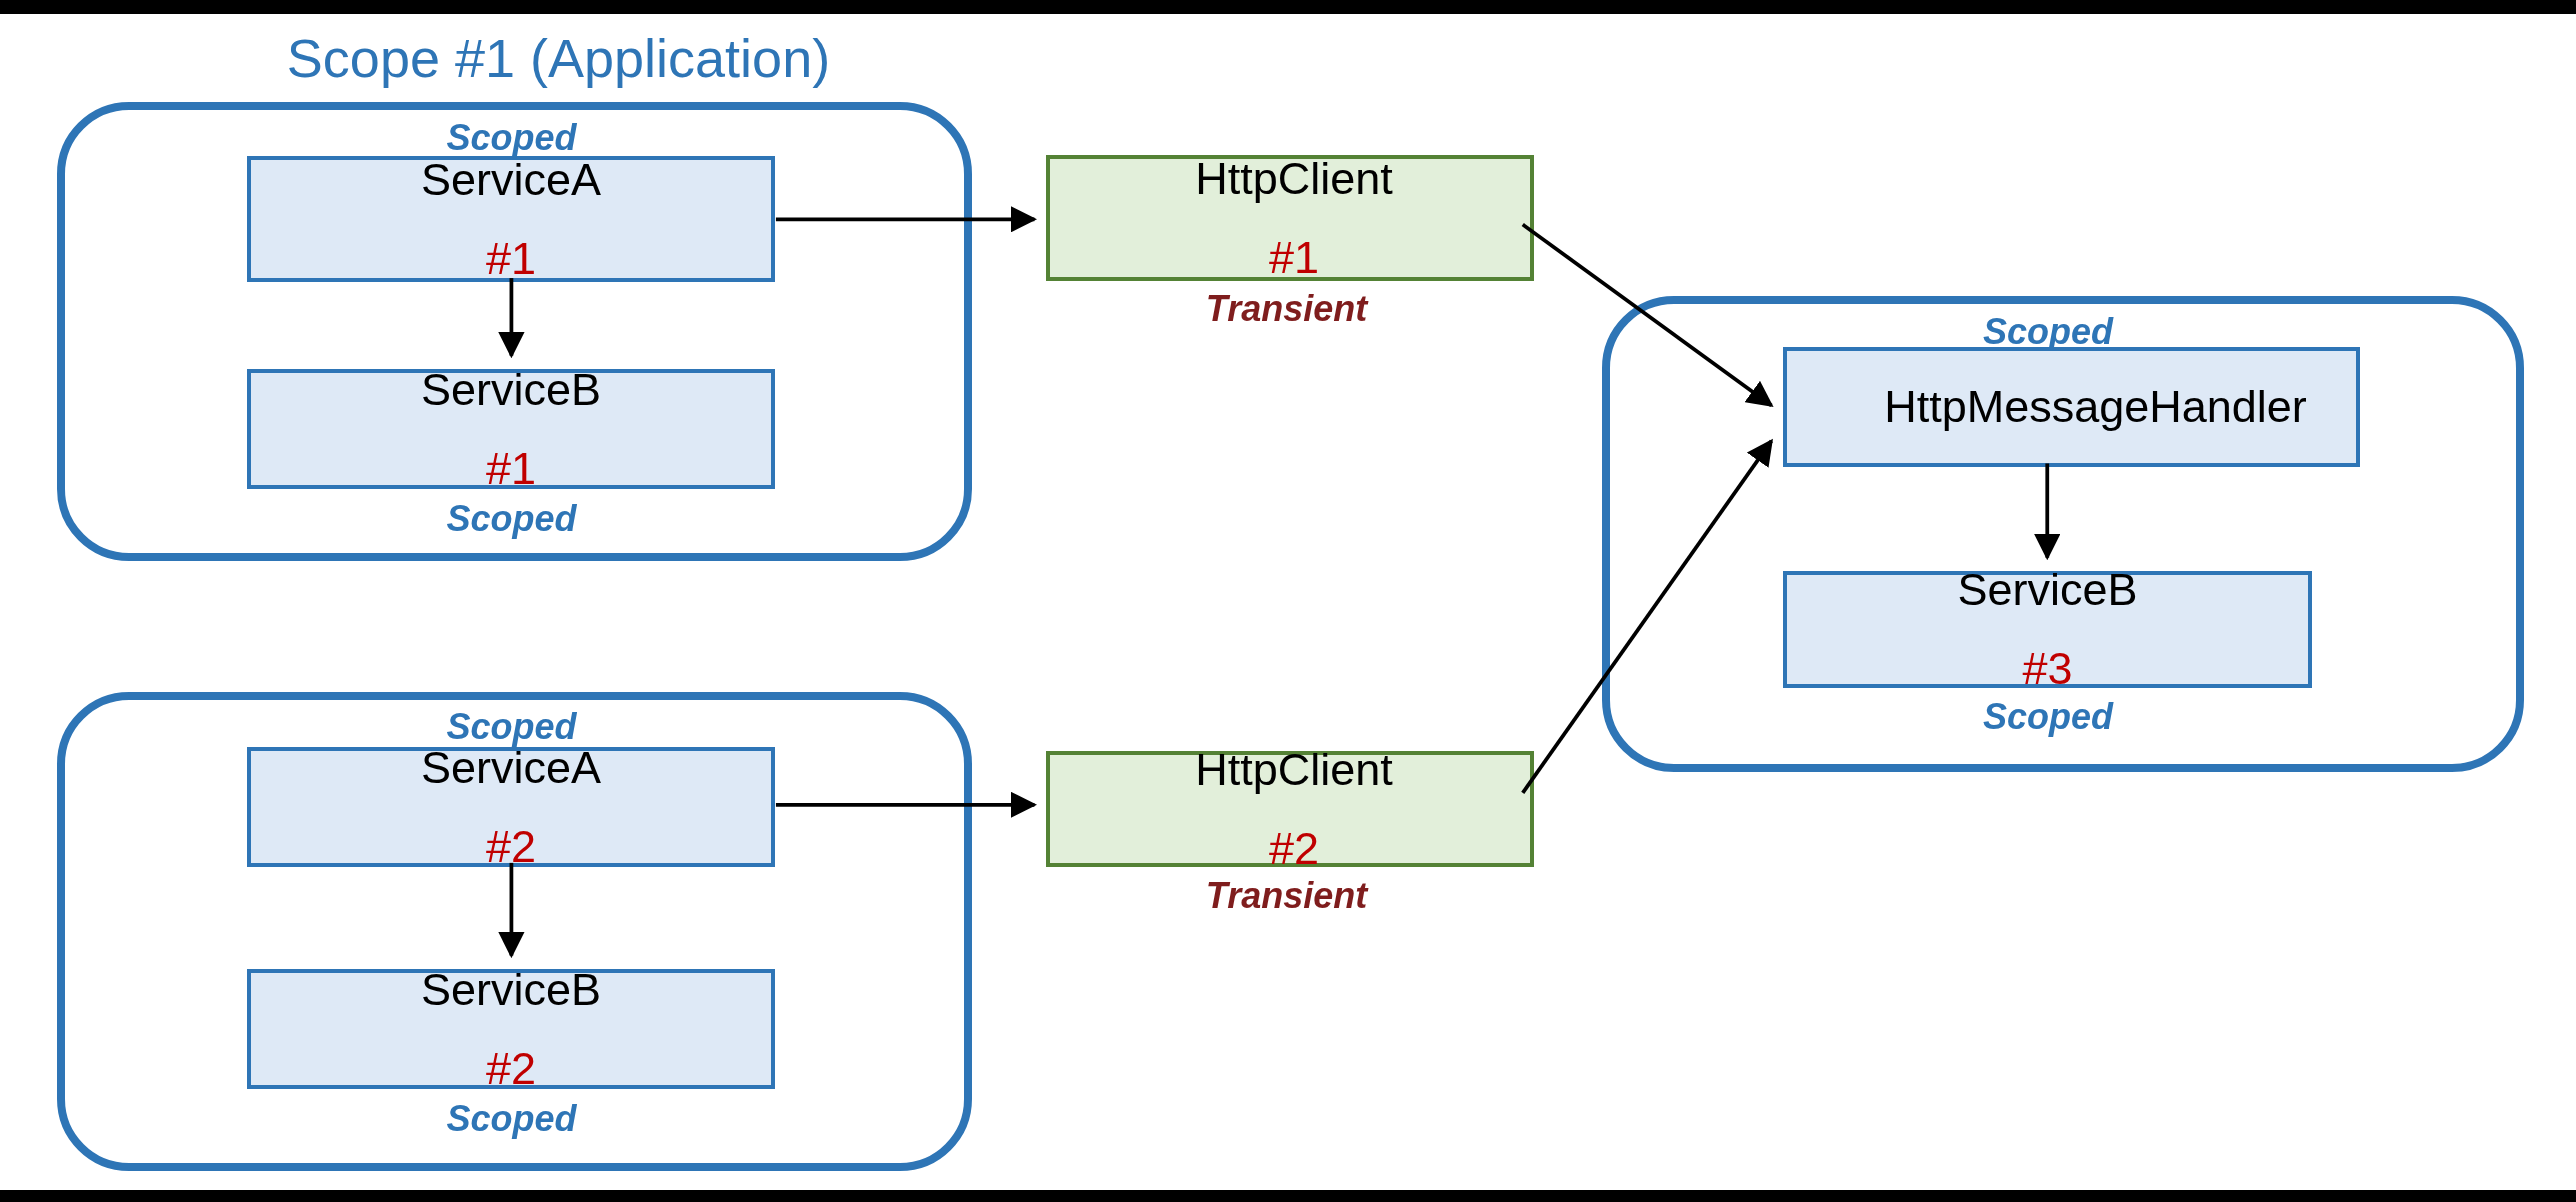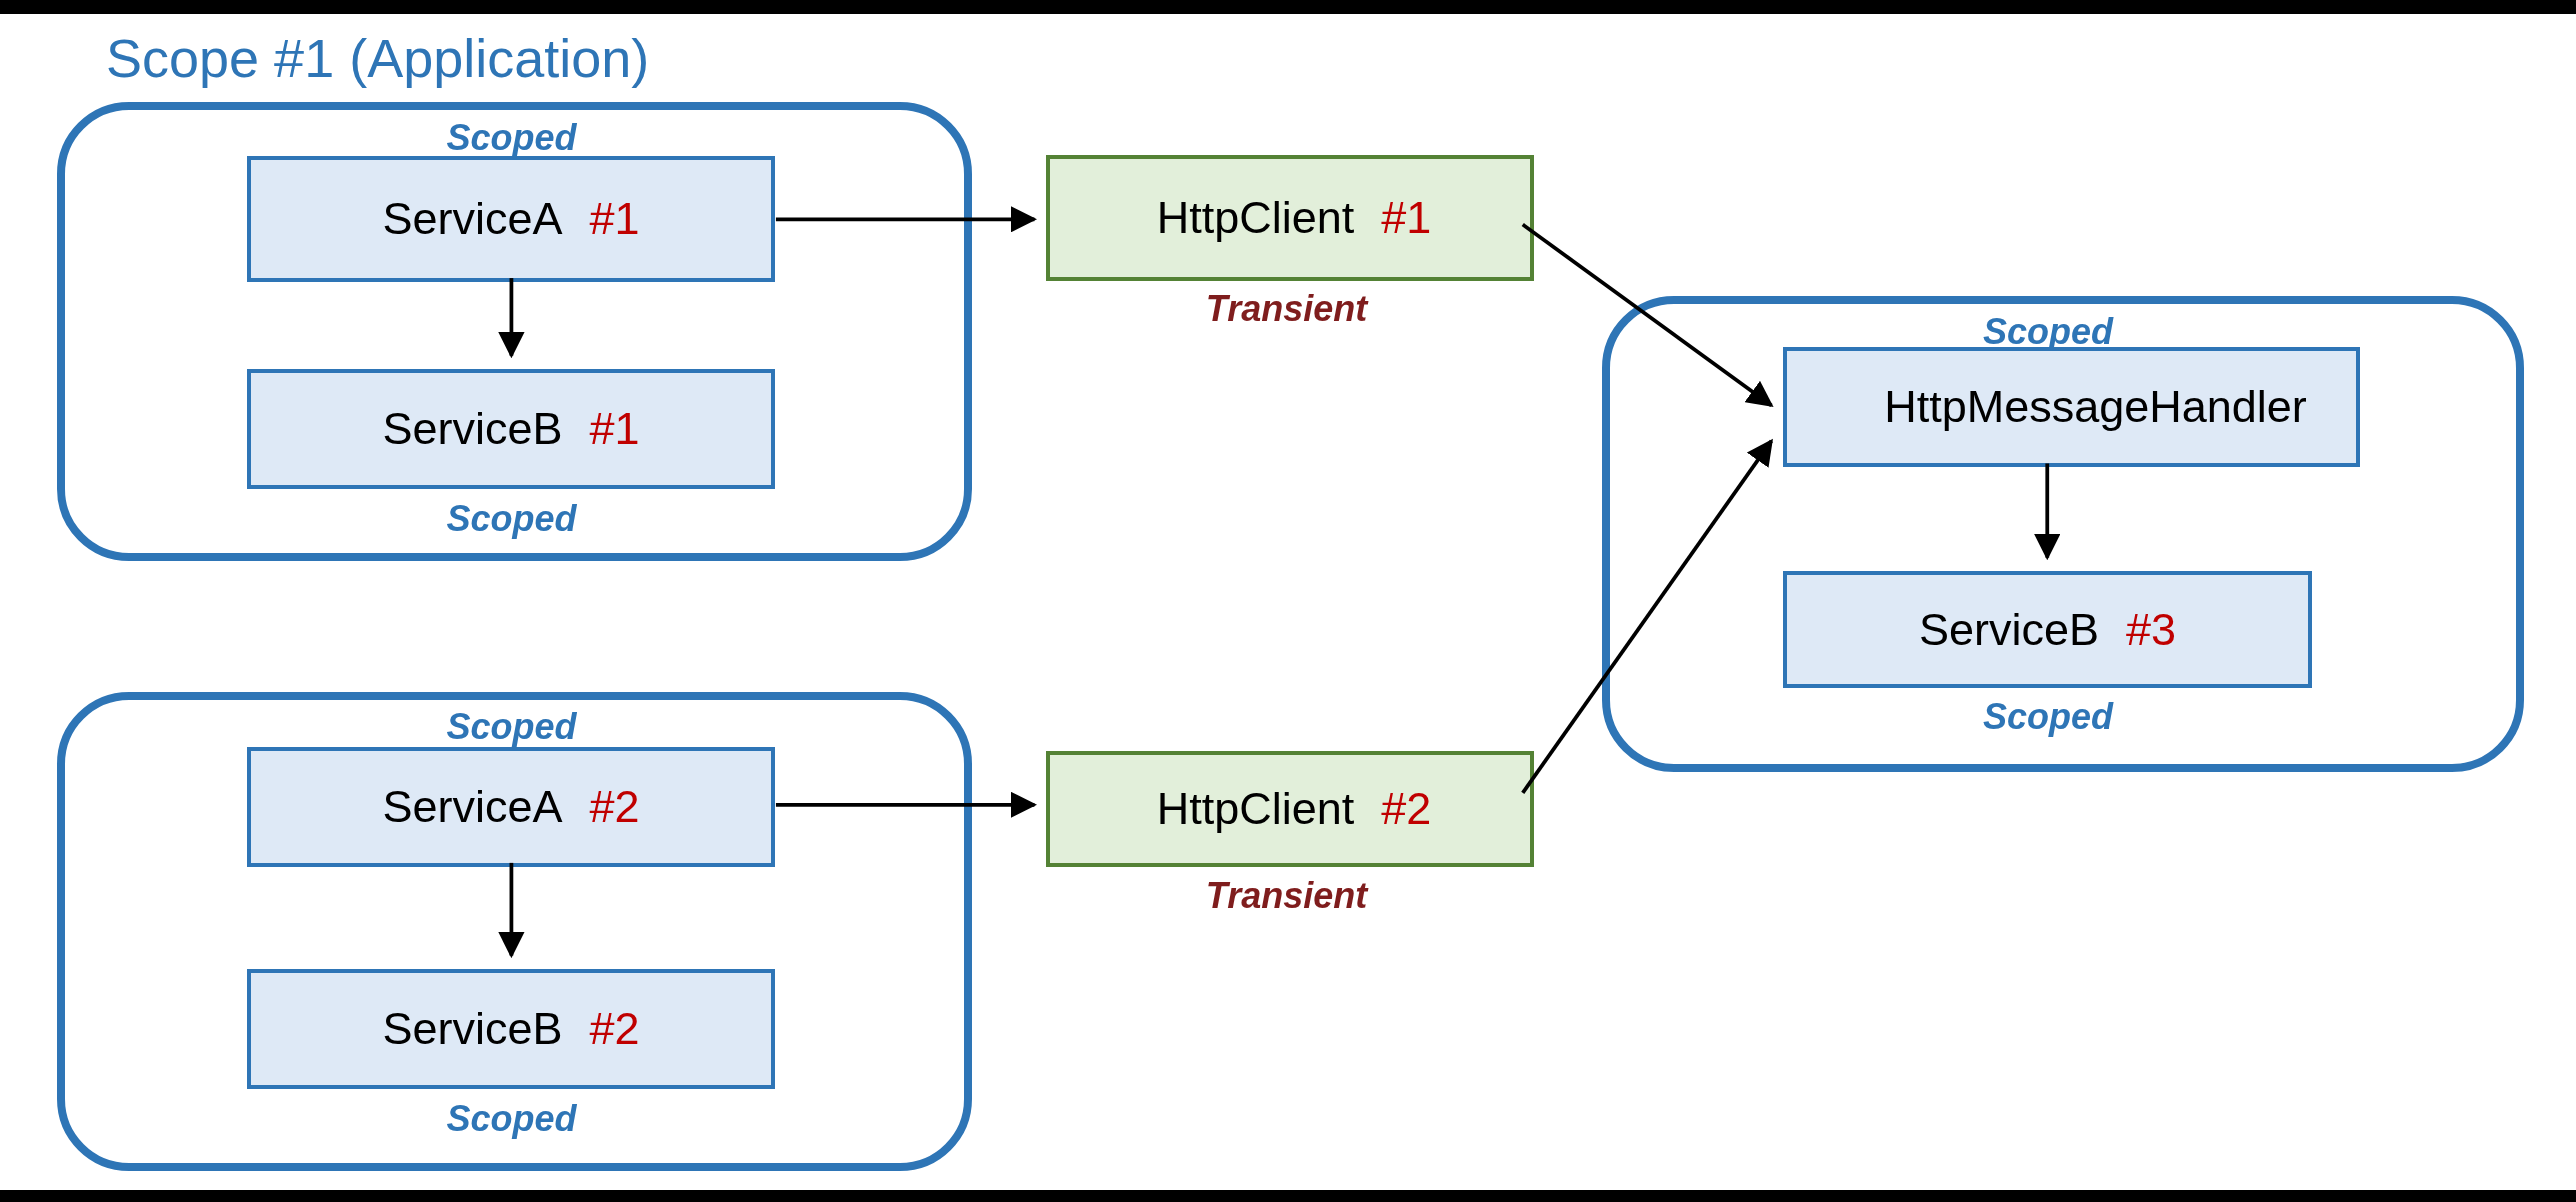--- a/index.html
+++ b/index.html
@@ -2,27 +2,27 @@
 <html style="font-size:12px"><head>
 <meta charset="utf-8">
 <style>
   html,body{margin:0;padding:0;background:#fff;}
   #canvas{
     position:relative;width:2576px;height:1202px;background:#ffffff;overflow:hidden;
     font-family:"Liberation Sans","DejaVu Sans",sans-serif;color:#000;
   }
   .bar{position:absolute;left:0;width:2576px;background:#000;}
   .scope-rect{position:absolute;border:8.3px solid #2E75B6;border-radius:72px;background:transparent;}
-  .scope-title{position:absolute;color:#2E75B6;font-size:54px;line-height:68px;white-space:nowrap;}
+  .scope-title{position:absolute;color:#2E75B6;font-size:54px;line-height:68px;text-align:center;white-space:nowrap;}
   .lifetime{position:absolute;color:#2E75B6;font-size:36px;line-height:45px;font-style:italic;text-align:center;white-space:nowrap;font-weight:bold;}
   .lifetime.green{color:#7f1d1d;}
   .node{
     position:absolute;border:4.5px solid #2E75B6;background:#DEE9F6;
     display:flex;align-items:center;justify-content:center;gap:27px;
-    font-size:45px;white-space:nowrap;
+    font-size:45px;white-space:nowrap;flex-direction:column;
   }
   .node.green{border-color:#548235;background:#E2EFDA;padding-left:8px;}
   .instance{color:#C00000;}
   svg.arrows{position:absolute;left:0;top:0;width:2576px;height:1202px;pointer-events:none;}
 </style>
 </head>
 <body>
 
 <div id="canvas">
 

